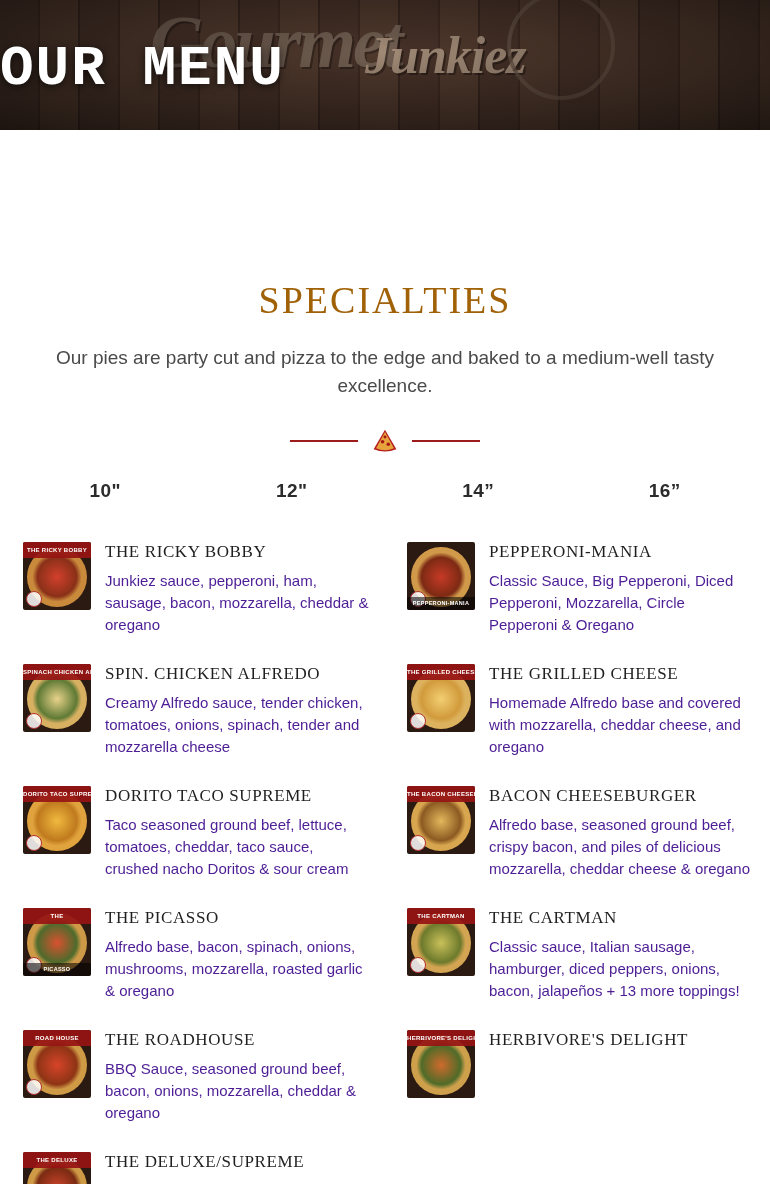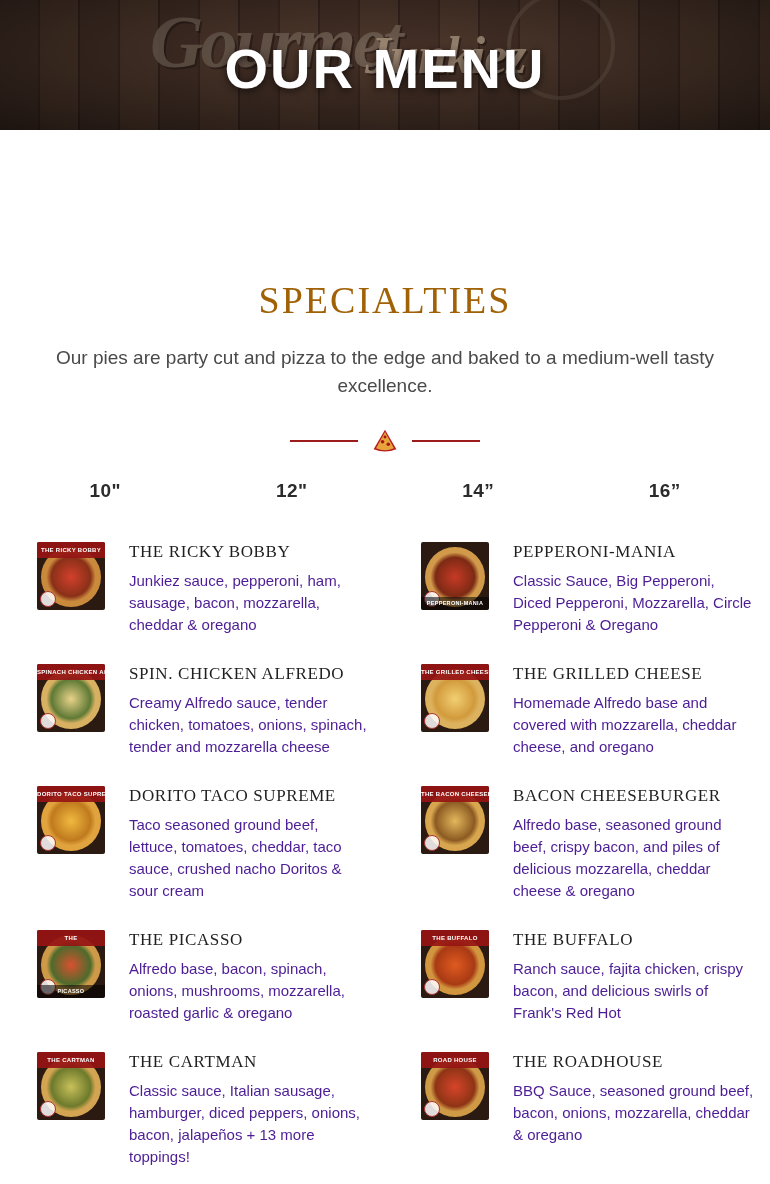--- a/index.html
+++ b/index.html
@@ -63,22 +63,21 @@
     position: absolute;
     right: 5px; top: 2px;
     width: 108px; height: 108px;
     border: 4px solid #6f5c4d;
     border-radius: 50%;
     opacity: 0.75;
   }
   .hero-title {
     position: absolute;
     left: 0; right: 0; top: 0px;
-    text-align: center;
-    font-family: Liberation Sans, sans-serif;
+    font-family: Liberation Mono, monospace;
     font-size: 56px;
     letter-spacing: 2px;
     color: #ffffff;
     text-shadow: 0 2px 8px rgba(0,0,0,0.65);
     line-height: 62px;
   }
 
   
   .content {
     width: 770px;
@@ -136,24 +135,23 @@
   
   .menu-grid {
     display: grid;
     grid-template-columns: 1fr 1fr;
     column-gap: 30px;
     row-gap: 0;
     padding: 0 4px;
   }
   .menu-item {
     display: flex;
-    gap: 24px;
+    gap: 14px;
     padding: 14px 0 14px 7px;
     align-items: flex-start;
-    margin-left: 14px;
   }
   .thumb {
     position: relative;
     width: 68px; height: 68px;
     flex: 0 0 68px;
     border-radius: 2px;
     overflow: hidden;
     background: #2a1a12;
   }
   .thumb .pie {
@@ -333,31 +331,20 @@
           <div class="badge"></div>
           <div class="cap">PICASSO</div>
         </div>
         <div class="item-text">
           <h3 class="item-name">THE PICASSO</h3>
           <p class="item-desc">Alfredo base, bacon, spinach, onions, mushrooms, mozzarella, roasted garlic &amp; oregano</p>
         </div>
       </div>
       <div class="menu-item">
         <div class="thumb">
-          <div class="pie" style="background: radial-gradient(circle, rgb(224, 90, 32) 0%, rgb(168, 58, 20) 46%, rgb(210, 150, 63) 58%, rgb(210, 150, 63) 100%);"></div>
-          <div class="label-strip">THE BUFFALO</div>
-          <div class="badge"></div>
-        </div>
-        <div class="item-text">
-          <h3 class="item-name">THE BUFFALO</h3>
-          <p class="item-desc">Ranch sauce, fajita chicken, crispy bacon, and delicious swirls of Frank's Red Hot</p>
-        </div>
-      </div>
-      <div class="menu-item">
-        <div class="thumb">
           <div class="pie" style="background: radial-gradient(circle, rgb(201, 192, 90) 0%, rgb(109, 122, 44) 46%, rgb(211, 164, 81) 58%, rgb(211, 164, 81) 100%);"></div>
           <div class="label-strip">THE CARTMAN</div>
           <div class="badge"></div>
         </div>
         <div class="item-text">
           <h3 class="item-name">THE CARTMAN</h3>
           <p class="item-desc">Classic sauce, Italian sausage, hamburger, diced peppers, onions, bacon, jalapeños + 13 more toppings!</p>
         </div>
       </div>
       <div class="menu-item">

